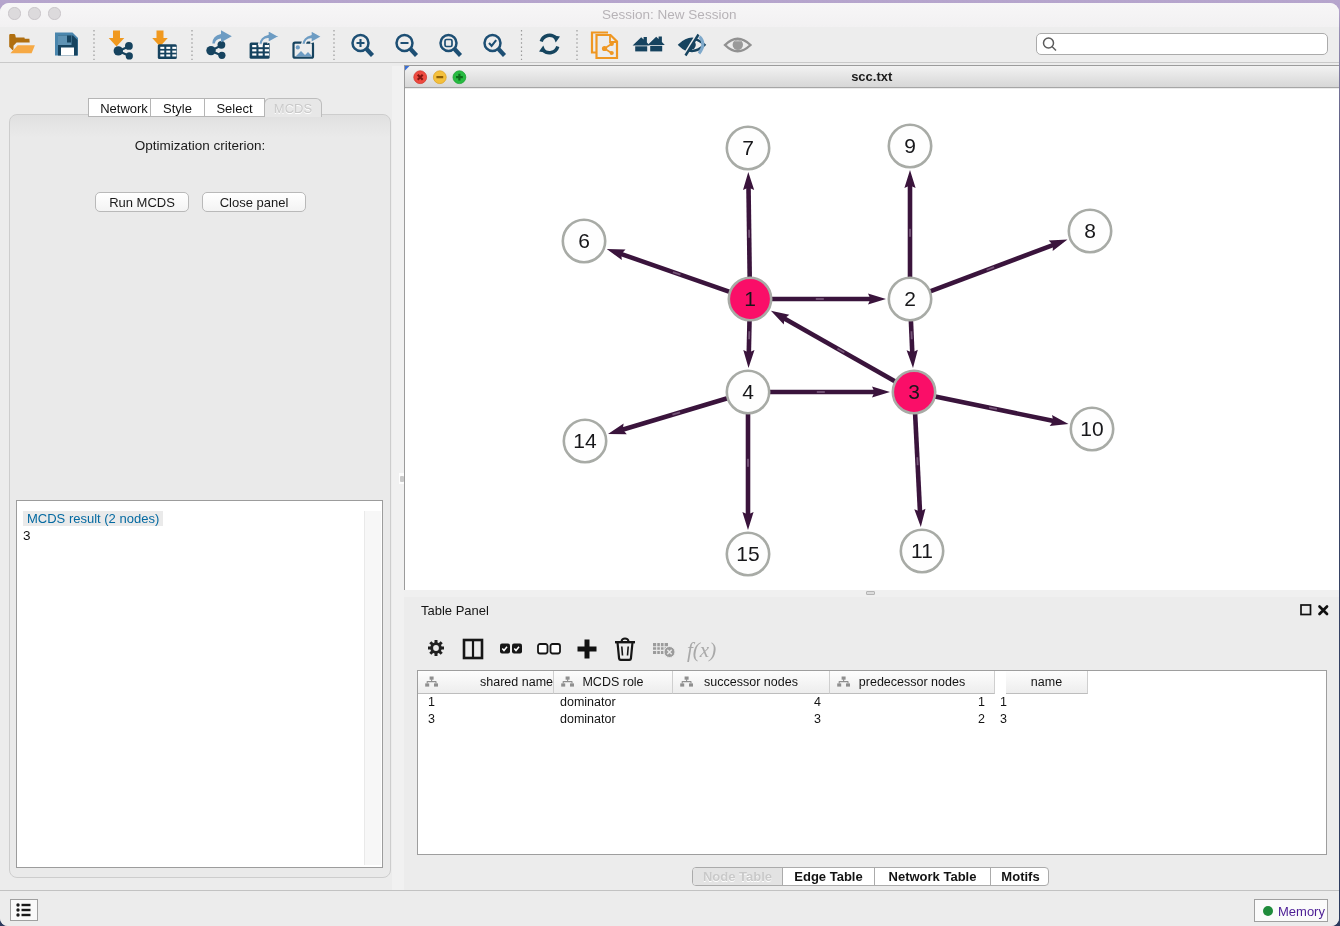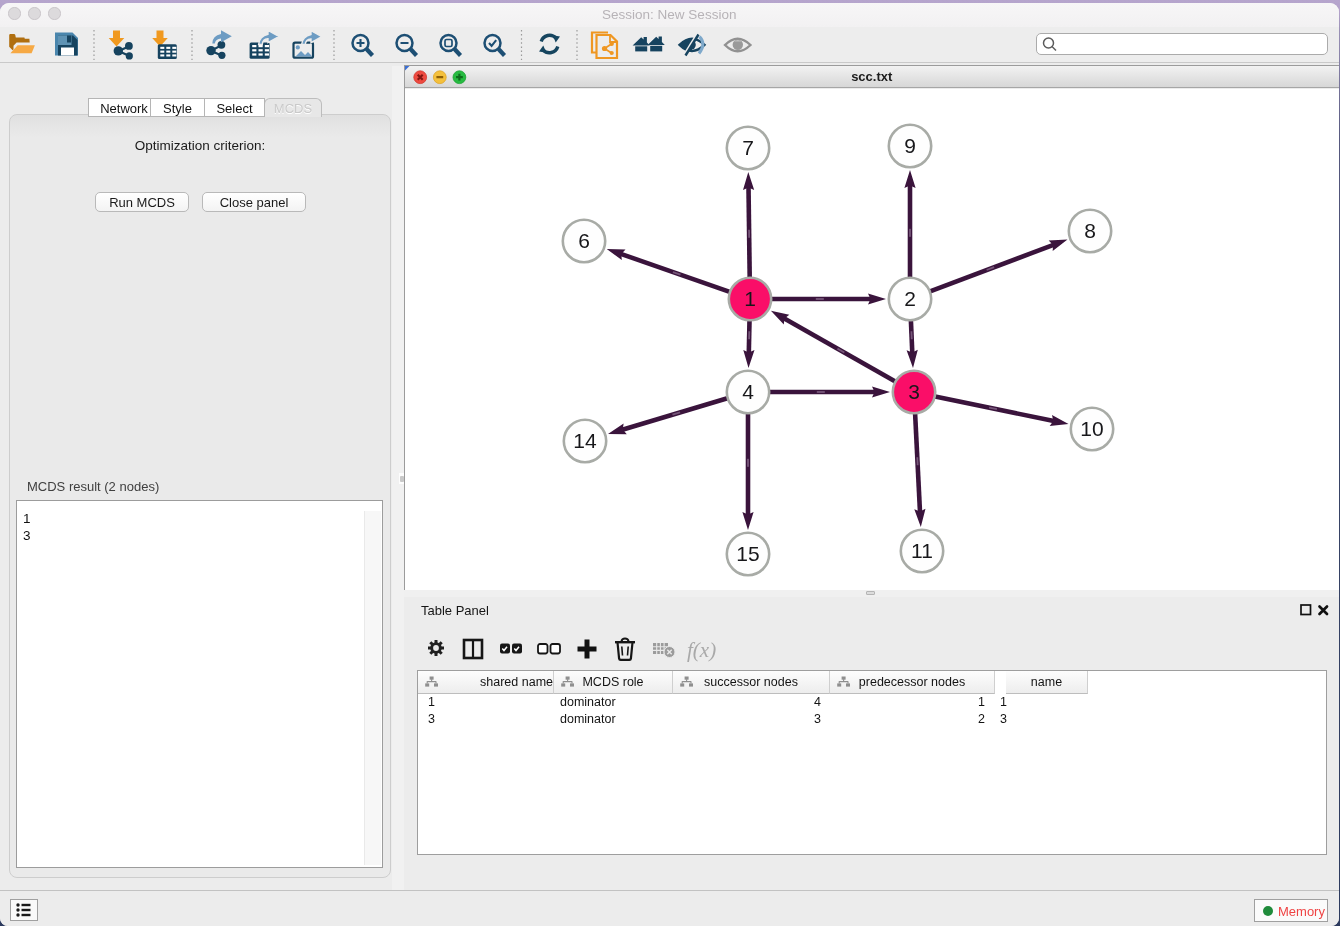--- a/index.html
+++ b/index.html
@@ -201,21 +201,21 @@
 <div class="tab" style="left:88px;width:72px;">Network</div>
 <div class="tab" style="left:150px;width:55px;">Style</div>
 <div class="tab" style="left:204px;width:61px;">Select</div>
 <div style="position:absolute;left:0;top:135px;width:400px;text-align:center;font-size:13.5px;color:#1a1a1a;">Optimization criterion:</div>
 <div class="btn" style="left:95px;top:189px;width:94px;height:20px;line-height:19px;">Run MCDS</div>
 <div class="btn" style="left:202px;top:189px;width:104px;height:20px;line-height:19px;">Close panel</div>
 <div style="position:absolute;left:16px;top:497px;width:367px;height:368px;border:1px solid #9c9c9c;background:#fff;">
   <div style="position:absolute;left:6px;top:10px;font-size:13.5px;color:#111;line-height:16.5px;">1<br>3</div>
   <div style="position:absolute;left:347px;top:10px;width:17px;height:354px;background:#f7f7f7;border-left:1px solid #e9e9e9;"></div>
 </div>
-<div style="position:absolute;left:23px;top:476px;padding:0 4px;background:#eaeaea;font-size:13px;color:#404040;">MCDS result (2 nodes)</div>
+<div style="position:absolute;left:23px;top:508px;padding:0 4px;background:#eaeaea;font-size:13px;color:#0369a1;">MCDS result (2 nodes)</div>
 
 <div style="position:absolute;left:399.4px;top:470px;width:5.2px;height:11px;background:#fdfdfd;"></div>
 <div style="position:absolute;left:400.1px;top:472.5px;width:4px;height:6.5px;background:#c9c9c9;border-radius:1px;"></div>
 
   <div id="netwin">
   <div id="nettitle">
     <svg width="80" height="22" style="position:absolute;left:0;top:0;">
       <circle cx="15.2" cy="11.2" r="6.4" fill="#ee4a40" stroke="#cf3b31" stroke-width="0.8"></circle>
       <path d="M12.7,8.7 l5,5 M17.7,8.7 l-5,5" stroke="#821511" stroke-width="2.1"></path>
       <circle cx="34.8" cy="11.2" r="6.4" fill="#f4c03c" stroke="#dda428" stroke-width="0.8"></circle>
@@ -388,35 +388,41 @@
     <span style="position:absolute;left:582px;">1</span>
   </div>
   <div class="trow" style="top:40px;">
     <span style="position:absolute;left:10px;">3</span>
     <span style="position:absolute;left:142px;">dominator</span>
     <span style="position:absolute;left:255px;width:148px;text-align:right;">3</span>
     <span style="position:absolute;left:412px;width:155px;text-align:right;">2</span>
     <span style="position:absolute;left:582px;">3</span>
   </div>
 </div>
+<div id="btabs">
+  <div class="btab" style="left:0;width:89px;background:#e3e3e3;"><span class="etched">Node Table</span></div>
+  <div class="btab" style="left:89px;width:92px;border-left:1px solid #ababab;">Edge Table</div>
+  <div class="btab" style="left:181px;width:116px;border-left:1px solid #ababab;">Network Table</div>
+  <div class="btab" style="left:297px;width:60px;border-left:1px solid #ababab;">Motifs</div>
+</div>
 
 </div>
 
   <div id="statusbar">
     <div style="position:absolute;left:10px;top:8px;width:28px;height:22px;background:#fafafa;border:1px solid #a0a0a0;">
   <svg width="26" height="20">
     <g fill="#1a1a1a">
       <circle cx="7" cy="5" r="1.7"></circle>
             <rect x="10.5" y="3.8" width="9" height="2.4"></rect>
       <circle cx="7" cy="10" r="1.7"></circle>
             <rect x="10.5" y="8.8" width="9" height="2.4"></rect>
       <circle cx="7" cy="15" r="1.7"></circle>
             <rect x="10.5" y="13.8" width="9" height="2.4"></rect>
     </g>
   </svg>
 </div>
 <div style="position:absolute;left:1254px;top:8px;width:74px;height:23px;background:#fbfbfb;border:1px solid #a0a0a0;">
   <div style="position:absolute;left:8px;top:6px;width:10px;height:10px;border-radius:50%;background:#1f8b3b;"></div>
-  <div style="position:absolute;left:23px;top:4px;font-size:13px;color:#ef4444;">Memory</div>
+  <div style="position:absolute;left:23px;top:4px;font-size:13px;color:#4c1d95;">Memory</div>
 </div>
 
   </div>
 </div>
 
 </body></html>

